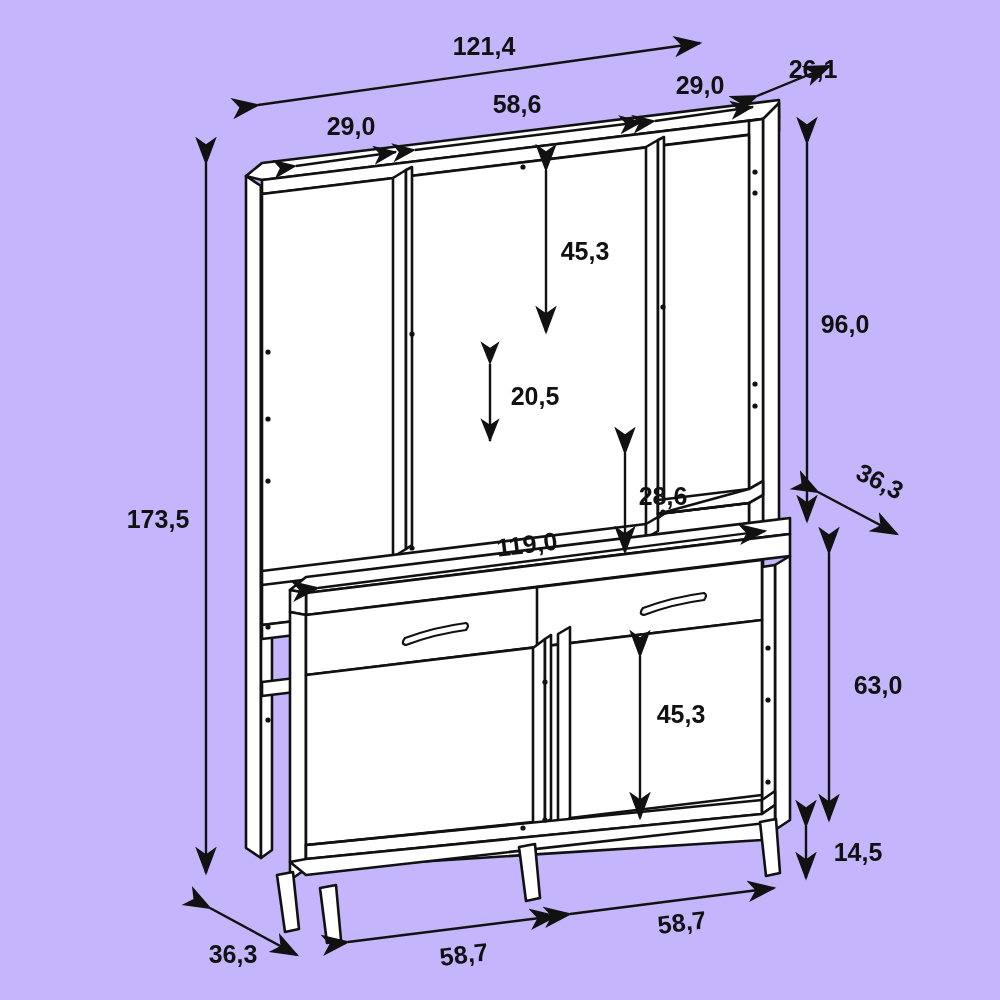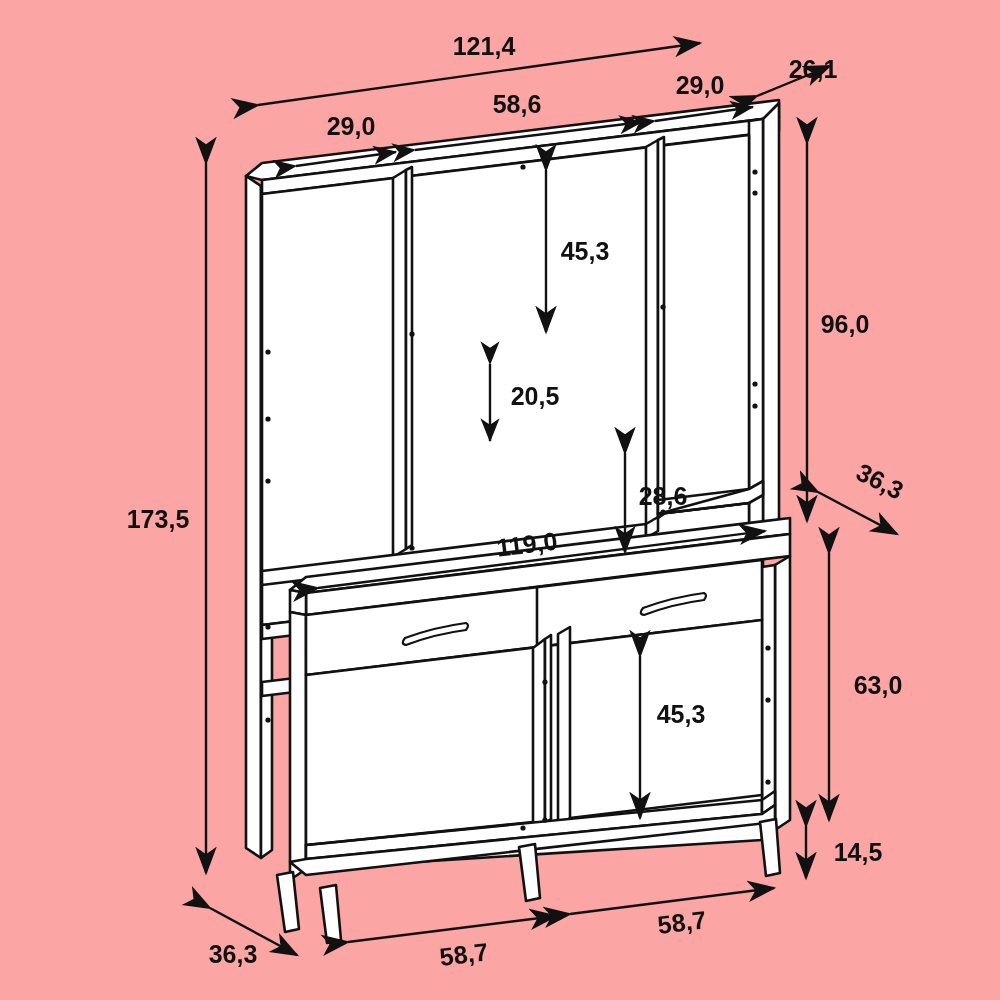--- a/index.html
+++ b/index.html
@@ -1,17 +1,17 @@
 <!DOCTYPE html>
 <html><head>
 <meta charset="utf-8">
 <style>
   html,body{margin:0;padding:0;background:#ffffff;}
   body{width:1000px;height:1000px;overflow:hidden;font-family:"Liberation Sans",sans-serif;}
-  #stage{position:relative;width:1000px;height:1000px;background:#fca5a5;}
+  #stage{position:relative;width:1000px;height:1000px;background:#c4b5fd;}
   svg#drawing{position:absolute;left:0;top:0;width:1000px;height:1000px;}
   .dimtext{font-family:"Liberation Sans",sans-serif;font-size:25px;font-weight:700;fill:#111111;}
   text{user-select:none;}
 </style>
 </head>
 <body>
 
 <div id="stage">
 
   <svg id="drawing" viewBox="0 0 1000 1000">

